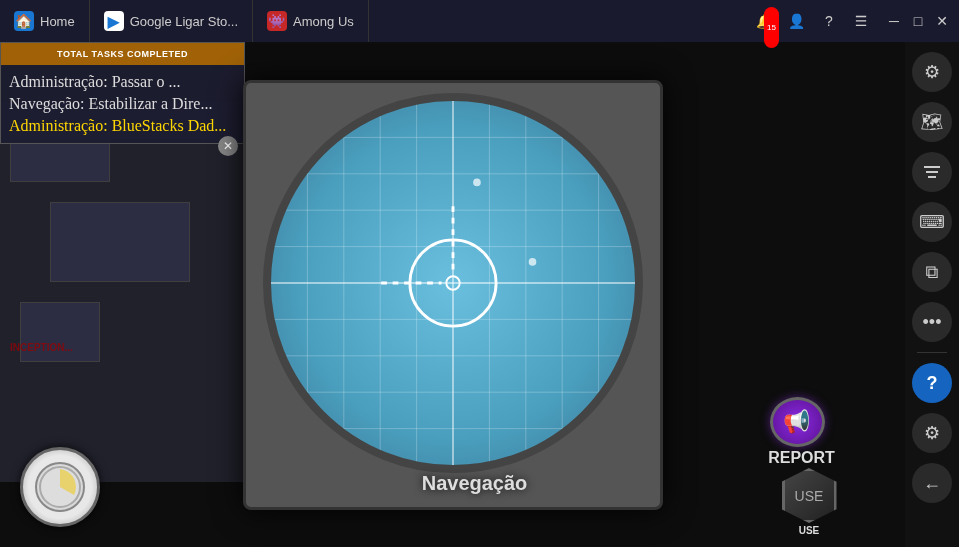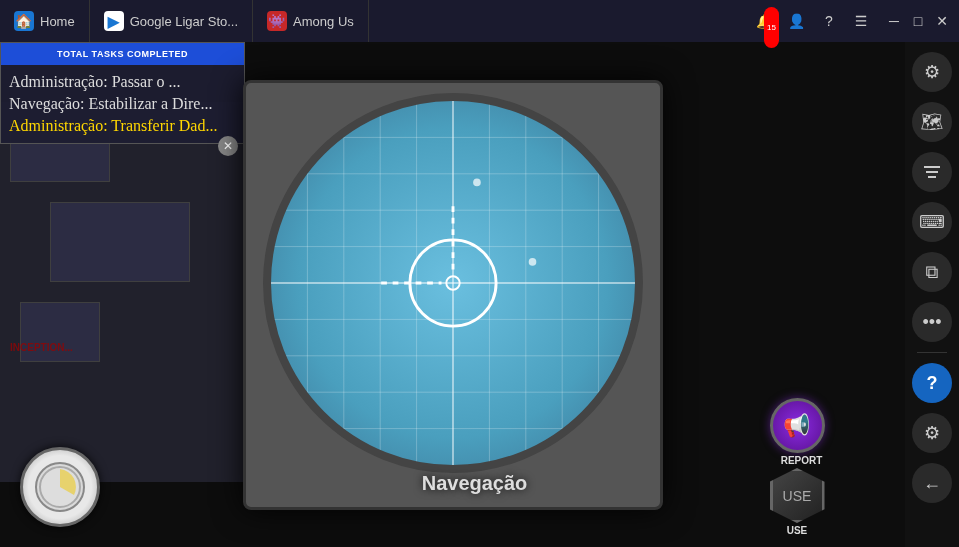--- a/index.html
+++ b/index.html
@@ -150,21 +150,21 @@
     
     #task-panel {
       position: absolute;
       top: 0; left: 0;
       width: 245px;
       background: rgba(30,30,50,0.95);
       border: 1px solid #555;
       z-index: 20;
     }
     .task-header {
-      background: #1d4ed8;
+      background: #a16207;
       padding: 4px 8px;
       display: flex;
       align-items: center;
       gap: 4px;
     }
     .task-header-bar {
       flex: 1;
       height: 12px;
       background: #6ab06a;
       border-radius: 2px;
@@ -330,28 +330,28 @@
       width: 55px; height: 55px;
       background: radial-gradient(circle, #8a2be2, #5a1090);
       border-radius: 50%;
       display: flex; align-items: center; justify-content: center;
       font-size: 22px;
       border: 3px solid #666;
       box-shadow: 0 0 10px rgba(138,43,226,0.5);
     }
     .report-label {
       color: #ddd;
-      font-size: 10px;
+      font-size: 16px;
       font-weight: bold;
       margin-top: 2px;
       padding-left: 9px;
     }
     .game-btn-use {
       position: absolute;
-      right: 68px;
+      right: 56px;
       bottom: 10px;
       width: 80px; height: 70px;
       background: transparent;
       border: none;
       cursor: pointer;
       display: flex;
       flex-direction: column;
       align-items: center;
       justify-content: center;
       z-index: 20;
@@ -413,21 +413,21 @@
       <div style="display:flex;flex-direction:column;width:100%;">
         <div class="task-header-label">TOTAL TASKS COMPLETED</div>
         <div class="task-header-bar">
           <div class="task-header-bar-fill"></div>
         </div>
       </div>
     </div>
     <div class="task-list">
       <div class="task-item">Administração: Passar o ...</div>
       <div class="task-item">Navegação: Estabilizar a Dire...</div>
-      <div class="task-item active">Administração: Transferir Dad...</div>
+      <div class="task-item active">Administração: BlueStacks Dad...</div>
     </div>
   </div>
 
   <button class="task-close-btn">✕</button>
 
   <div id="nav-modal">
     <div class="nav-modal-radar">
 
       <svg class="radar-grid" viewBox="0 0 380 380" xmlns="http://www.w3.org/2000/svg">
 

